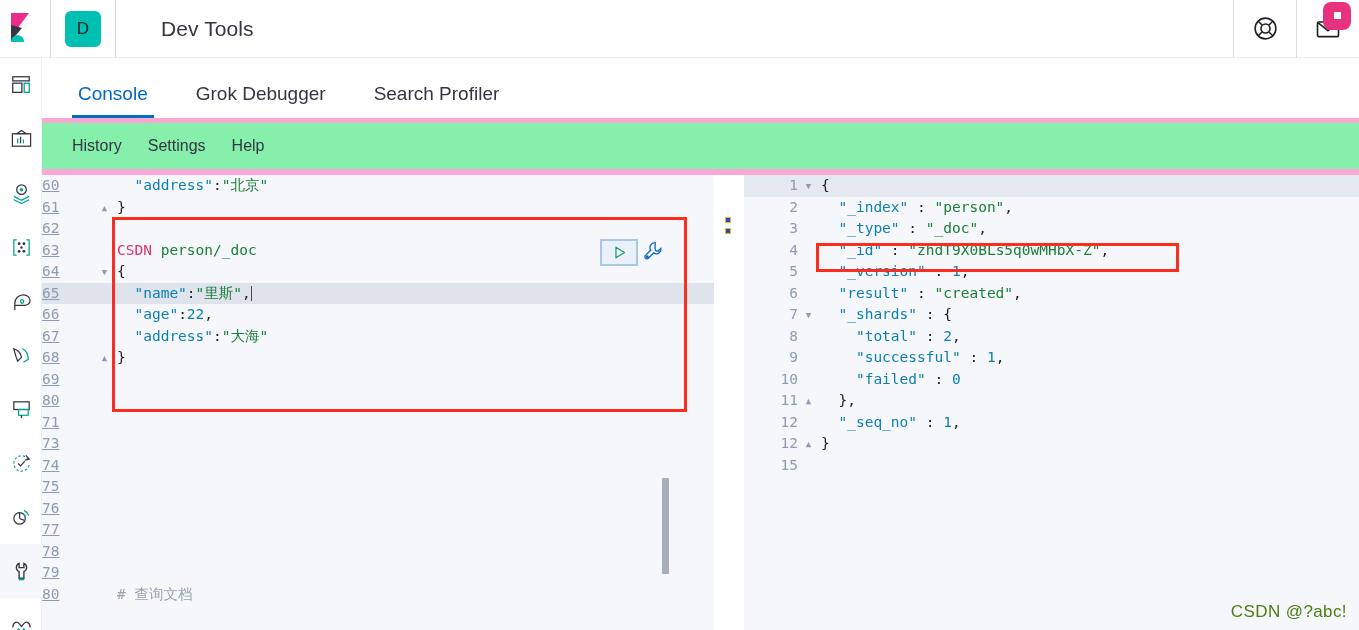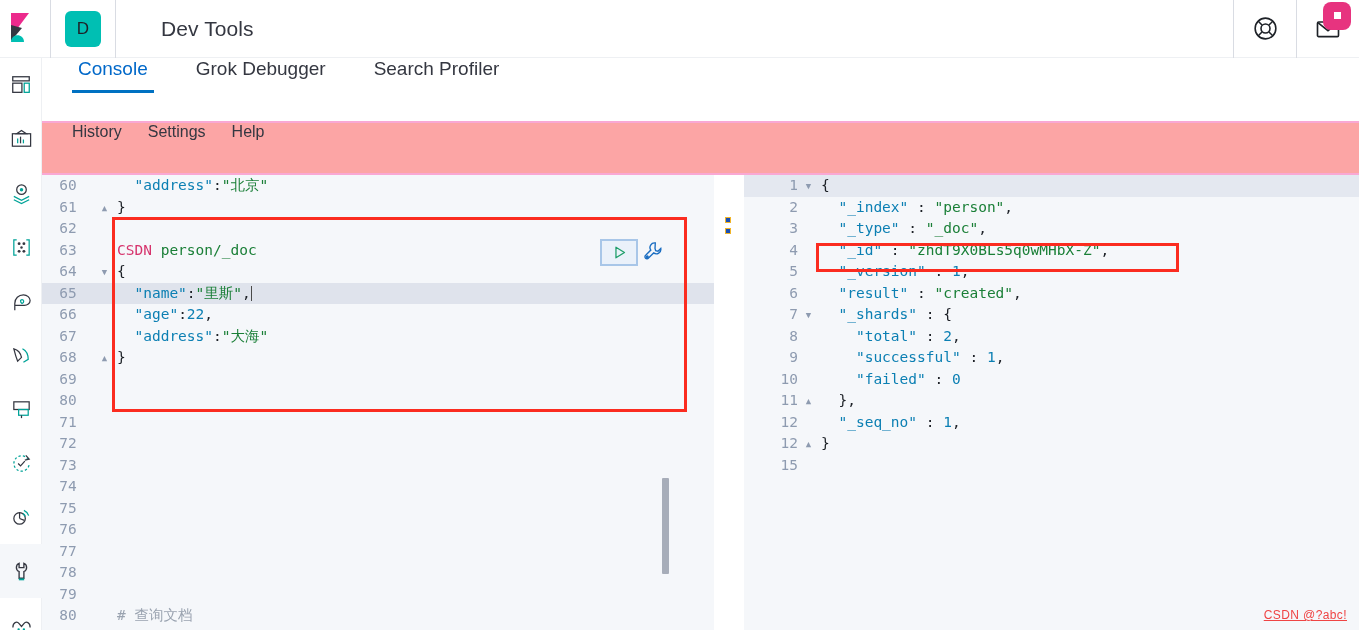--- a/index.html
+++ b/index.html
@@ -60,37 +60,37 @@
   }
   .rail-item.active { background: #f5f7fa; }
 
   
   .content {
     position: absolute; top: 58px; left: 42px;
     width: 1317px; height: 572px;
     background: #ffffff;
   }
   .tabs {
-    height: 65px; display: flex; align-items: flex-start;
-    padding-left: 30px; border-bottom: 2px solid #f9a8d4;
+    height: 65px; display: flex; align-items: flex-end;
+    padding-left: 30px; border-bottom: 5px solid #f9a8d4;
   }
   .tab {
     font-size: 19px; color: #343741; padding: 0 6px 13px 6px;
     margin-right: 36px; cursor: pointer; position: relative;
     font-weight: 400;
   }
   .tab.active { color: #0068c9; }
   .tab.active::after {
     content: ""; position: absolute; left: 0; right: 0; bottom: 0;
     height: 3px; background: #0071c2;
   }
   .subnav {
-    height: 52px; display: flex; 
-    padding-left: 30px; border-bottom: 2px solid #f9a8d4;
-    background: #fca5a5;
+    height: 52px; display: flex; align-items: center;
+    padding-left: 30px; border-bottom: 6px solid #f9a8d4;
+    background: #86efac;
   }
   .subnav-item {
     font-size: 16px; color: #343741; margin-right: 26px; cursor: pointer;
   }
 
   
   .panes { position: relative; height: 455px; display: flex; }
   .pane-left {
     position: relative; width: 672px; height: 455px;
     background: #f5f7fa; overflow: hidden;
@@ -111,22 +111,22 @@
 
   .code {
     font-family: "DejaVu Sans Mono", "Liberation Mono", monospace;
     font-size: 14.5px;
     line-height: 21.5px;
   }
   .row { display: flex; height: 21.5px; position: relative; }
   .row.hl { background: #dfe3ec; }
   .row.hl-full { background: #e4e8f0; }
   .gutter {
-    width: 56px; text-align: center; color: #8e9bb0;
-    padding-right: 4px; flex: 0 0 56px; user-select: none;
+    width: 56px; text-align: left; color: #8e9bb0;
+    padding-right: 4px; flex: 0 0 56px; user-select: none; text-decoration: underline;
   }
   .gutter-r { width: 58px; flex: 0 0 58px; text-align: right; color: #8e9bb0; padding-right: 4px;}
   .fold { width: 13px; flex: 0 0 13px; color: #8e9bb0; font-size: 9px; text-align: center; padding-top: 1px;}
   .txt { white-space: pre; padding-left: 6px; }
 
   
   .k-str   { color: #0b7fb3; }       
   .k-val   { color: #1a7f37; }       
   .k-num   { color: #0b7fb3; }
   .k-punct { color: #1d2127; }
@@ -159,23 +159,22 @@
   }
 
   
   .vscroll {
     position: absolute; left: 620px; top: 303px;
     width: 7px; height: 96px; background: #a7adb9; border-radius: 1px;
   }
 
   .watermark {
     position: absolute; right: 12px; bottom: 8px;
-    color: #ef4444; font-size: 12px; letter-spacing: .4px;
+    color: #4d7c0f; font-size: 17px; letter-spacing: .4px;
     font-family: "Liberation Sans", sans-serif;
-    text-decoration: underline;
   }
 </style>
 </head>
 <body>
 
 <div class="app">
 
   <div class="header">
     <div class="hdr-logo">
       <svg class="kibana-k" viewBox="0 0 36 36">
@@ -382,25 +381,20 @@
               <div class="gutter">80</div>
               <div class="fold"></div>
               <div class="txt"></div>
             </div>
             <div class="row">
               <div class="gutter">71</div>
               <div class="fold"></div>
               <div class="txt"></div>
             </div>
             <div class="row">
-              <div class="gutter">72</div>
-              <div class="fold"></div>
-              <div class="txt"></div>
-            </div>
-            <div class="row">
               <div class="gutter">73</div>
               <div class="fold"></div>
               <div class="txt"></div>
             </div>
             <div class="row">
               <div class="gutter">74</div>
               <div class="fold"></div>
               <div class="txt"></div>
             </div>
             <div class="row">

